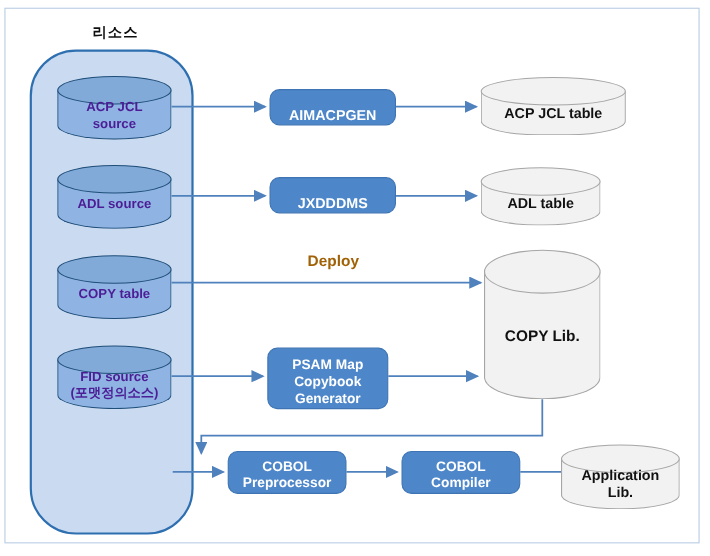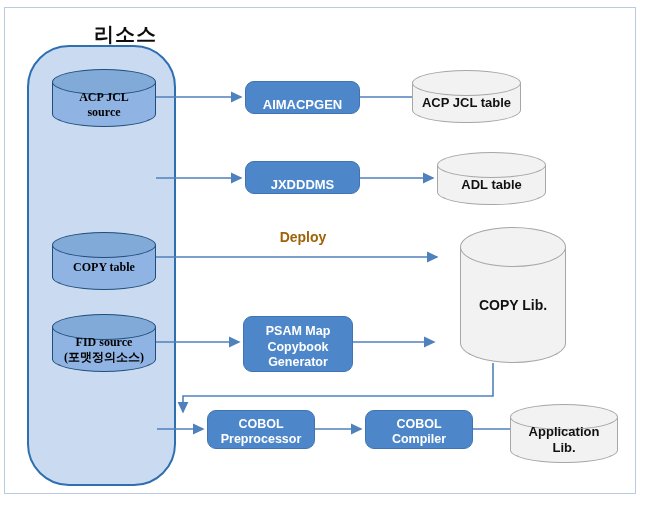--- a/index.html
+++ b/index.html
@@ -24,22 +24,22 @@
     position:absolute;left:4px;top:7px;width:630px;height:485px;
     border:1px solid var(--frame,#b9cce4);
   }
   .container-box{
     position:absolute;left:27px;top:45px;width:149px;height:441px;
     background:var(--container-fill,#c9daf1);
     border:2px solid var(--container-stroke,#2e6fb0);
     border-radius:42px;box-sizing:border-box;z-index:1;
   }
   .res-title{
-    position:absolute;left:53px;top:21px;width:104px;text-align:right;
-    font-size:20px;font-weight:bold;color:#0d0d0d;z-index:4;letter-spacing:1px;font-family:Liberation Mono, monospace;
+    position:absolute;left:53px;top:21px;width:104px;text-align:center;
+    font-size:13px;font-weight:bold;color:#0d0d0d;z-index:4;letter-spacing:1px;font-family:Liberation Mono, monospace;
   }
   svg.conns{position:absolute;left:0;top:0;z-index:2;}
   svg.conns .ln{stroke:var(--connector,#4f81bd);stroke-width:1.6;fill:none;}
   svg.conns .ah{fill:var(--connector,#4f81bd);}
   .deploy{
     position:absolute;left:258px;top:229px;width:90px;text-align:center;
     font-size:14px;font-weight:bold;color:#a16207;z-index:4;
   }
   
   .cyl{position:absolute;z-index:3;}
@@ -57,21 +57,21 @@
     white-space:pre-line;font-weight:bold;line-height:1.2;
   }
   .cyl-s .top{height:26px;}
   .cyl-s .body{top:13px;border-radius:0 0 52px 52px / 0 0 13px 13px;}
   .cyl-s .lbl{top:13px;}
   .cyl-l .top{height:40px;}
   .cyl-l .body{top:20px;border-radius:0 0 53px 53px / 0 0 20px 20px;}
   .cyl-l .lbl{top:20px;}
   .cyl.blue .top{background:var(--source-top-fill,#82aad9);border:1.5px solid var(--source-stroke,#1f4e79);}
   .cyl.blue .body{background:var(--source-fill,#8fb4e3);border:1.5px solid var(--source-stroke,#1f4e79);}
-  .cyl.blue .lbl{color:#000000;font-size:12px;font-family:Liberation Serif, serif;}
+  .cyl.blue .lbl{color:#4c1d95;font-size:12px;}
   .cyl.gray .top{background:var(--output-fill,#f2f2f2);border:1.7px solid var(--output-stroke,#a6a6a6);}
   .cyl.gray .body{background:var(--output-fill,#f2f2f2);border:1.7px solid var(--output-stroke,#a6a6a6);}
   .cyl.gray .lbl{color:#111111;font-size:13px;}
   
   .pbox{
     position:absolute;z-index:3;box-sizing:border-box;
     background:var(--process-fill,#4e87c9);
     border:1px solid var(--process-stroke,#3e74b3);
     border-radius:9px;color:#ffffff;font-weight:bold;font-size:12.5px;
     display:flex;align-items:flex-end;justify-content:center;text-align:center;
@@ -115,20 +115,25 @@
 
   <div class="deploy">Deploy</div>
 
   <div class="cyl cyl-s blue" style="left:52px;top:69px;width:104px;height:58px;">
     <div class="body"></div>
     <div class="top"></div>
     <div class="lbl">ACP JCL
 source</div>
   </div>
 
+  <div class="cyl cyl-s blue" style="left:52px;top:150px;width:104px;height:58px;">
+    <div class="body"></div>
+    <div class="top"></div>
+    <div class="lbl">ADL source</div>
+  </div>
 
   <div class="cyl cyl-s blue" style="left:52px;top:232px;width:104px;height:58px;">
     <div class="body"></div>
     <div class="top"></div>
     <div class="lbl">COPY table</div>
   </div>
 
   <div class="cyl cyl-s blue" style="left:52px;top:314px;width:104px;height:58px;">
     <div class="body"></div>
     <div class="top"></div>
@@ -154,33 +159,33 @@
   <div class="pbox" style="left:207px;top:410px;width:108px;height:39px;">
     <span>COBOL
 Preprocessor</span>
   </div>
 
   <div class="pbox" style="left:365px;top:410px;width:108px;height:39px;">
     <span>COBOL
 Compiler</span>
   </div>
 
-  <div class="cyl cyl-s gray" style="left:412px;top:70px;width:109px;height:53px;">
+  <div class="cyl cyl-s gray" style="left:437px;top:70px;width:132px;height:53px;">
     <div class="body"></div>
     <div class="top"></div>
     <div class="lbl">ACP JCL table</div>
   </div>
 
   <div class="cyl cyl-s gray" style="left:437px;top:152px;width:109px;height:53px;">
     <div class="body"></div>
     <div class="top"></div>
     <div class="lbl">ADL table</div>
   </div>
 
-  <div class="cyl cyl-l gray" style="left:440px;top:227px;width:106px;height:136px;margin-left:20px;">
+  <div class="cyl cyl-l gray" style="left:440px;top:227px;width:106px;height:136px;">
     <div class="body"></div>
     <div class="top"></div>
     <div class="lbl" style="font-size:14px;">COPY Lib.</div>
   </div>
 
   <div class="cyl cyl-s gray" style="left:510px;top:404px;width:108px;height:59px;">
     <div class="body"></div>
     <div class="top"></div>
     <div class="lbl">Application
 Lib.</div>

